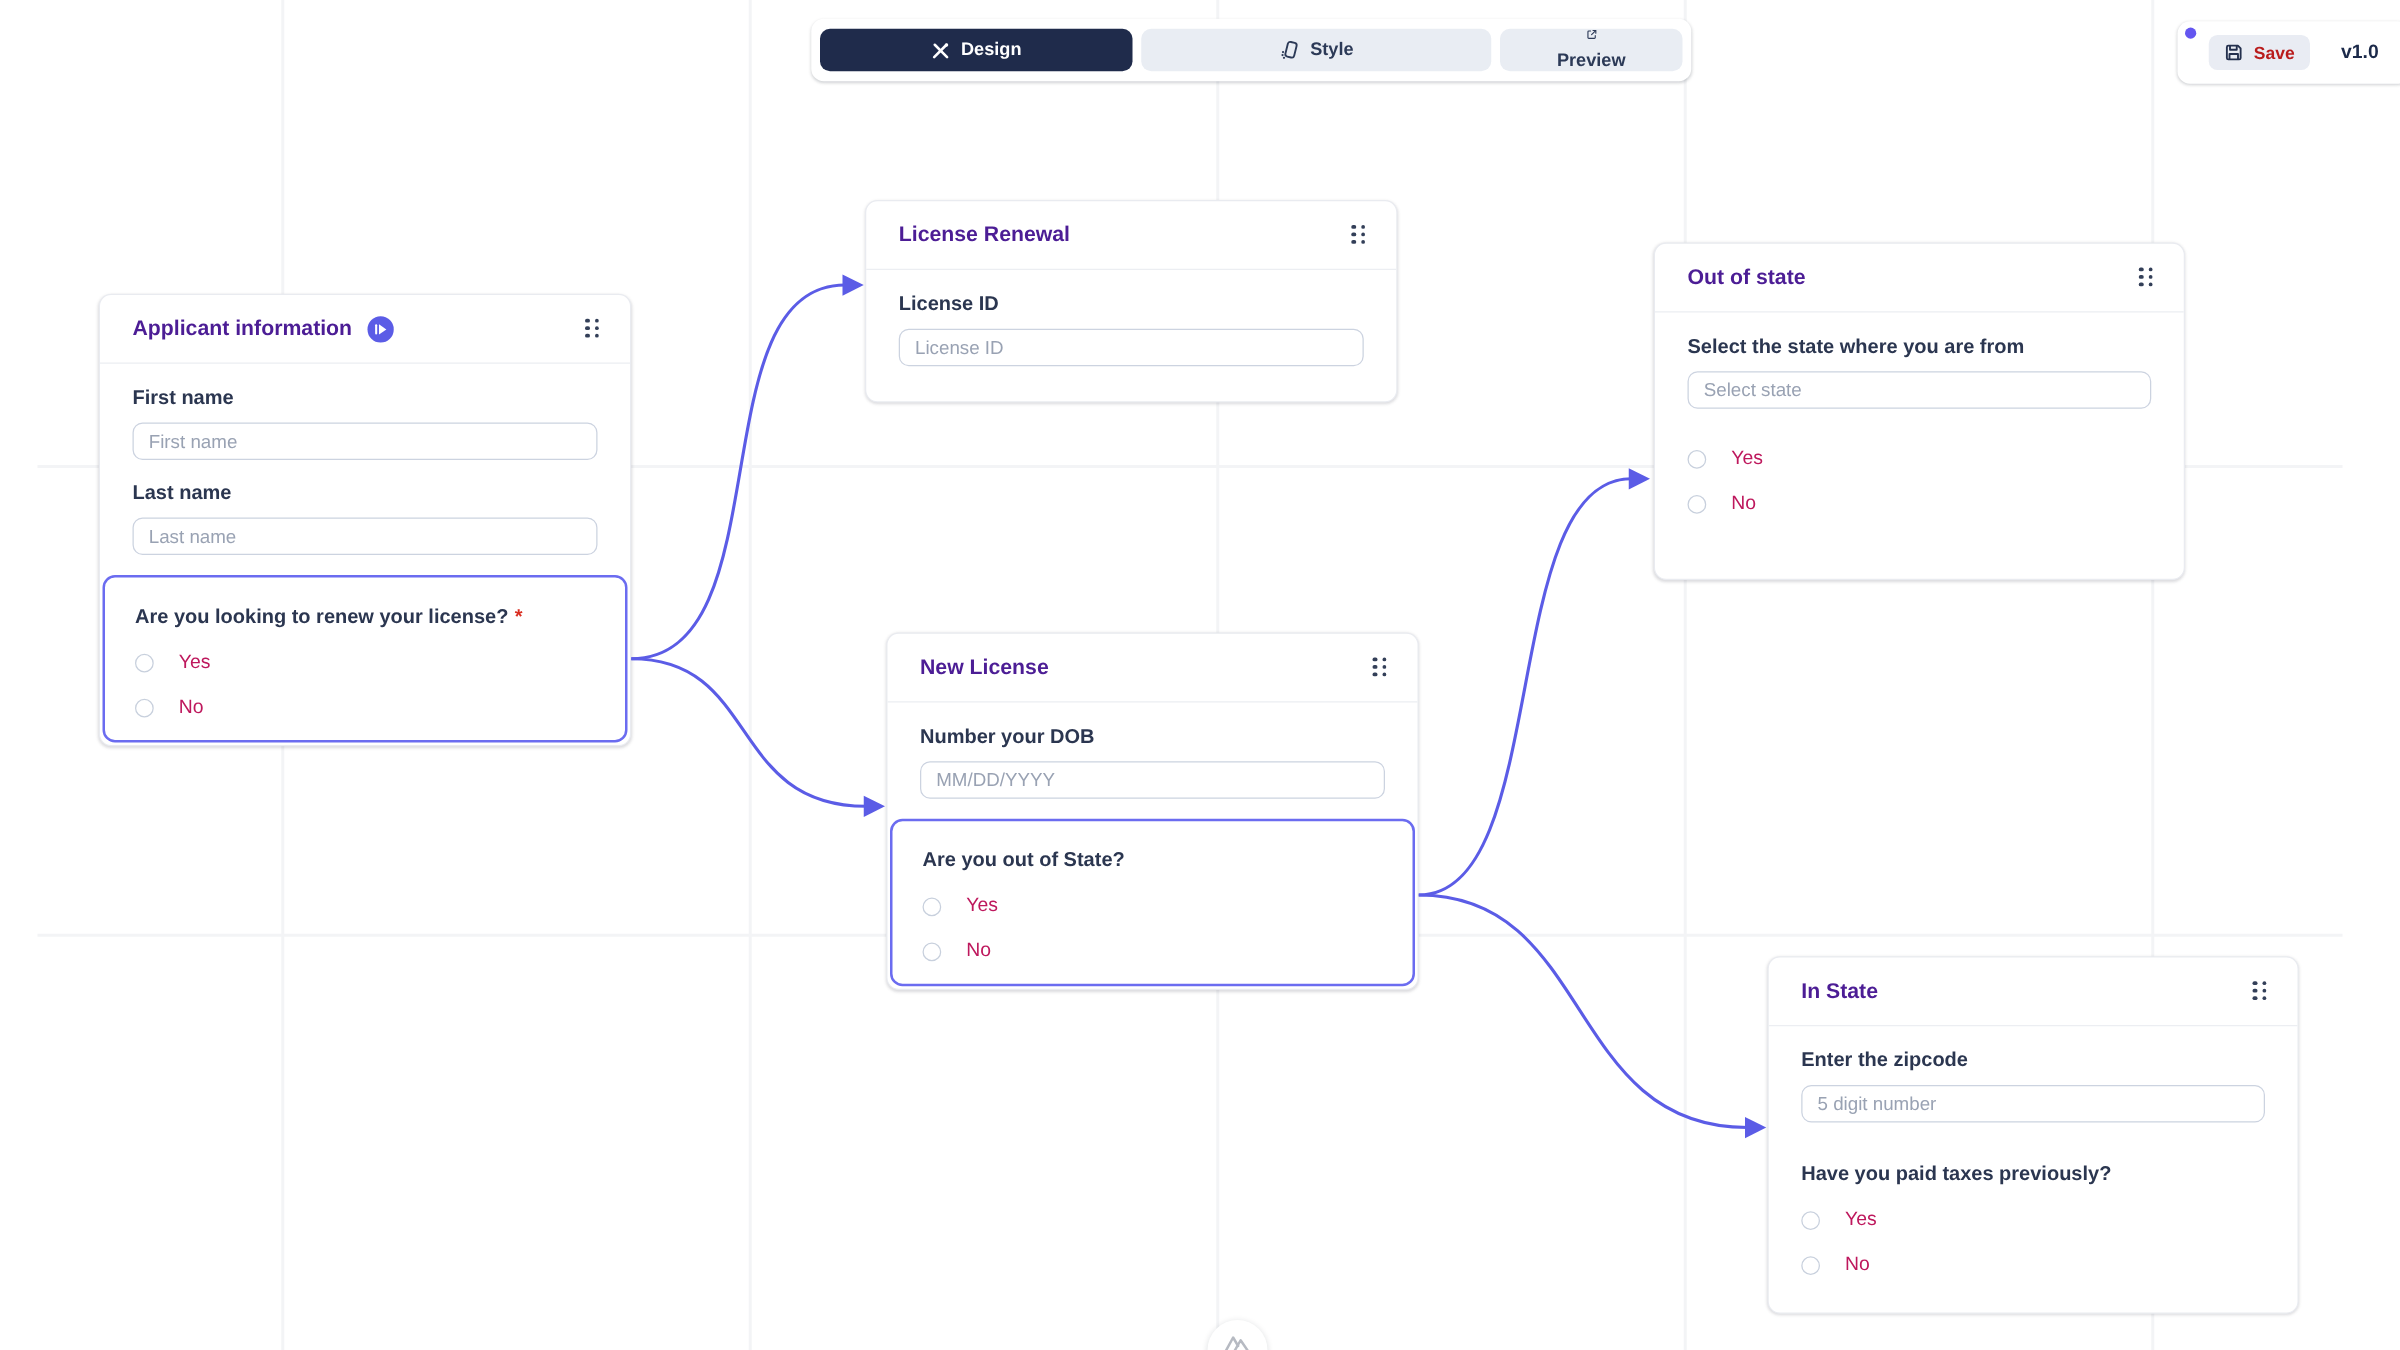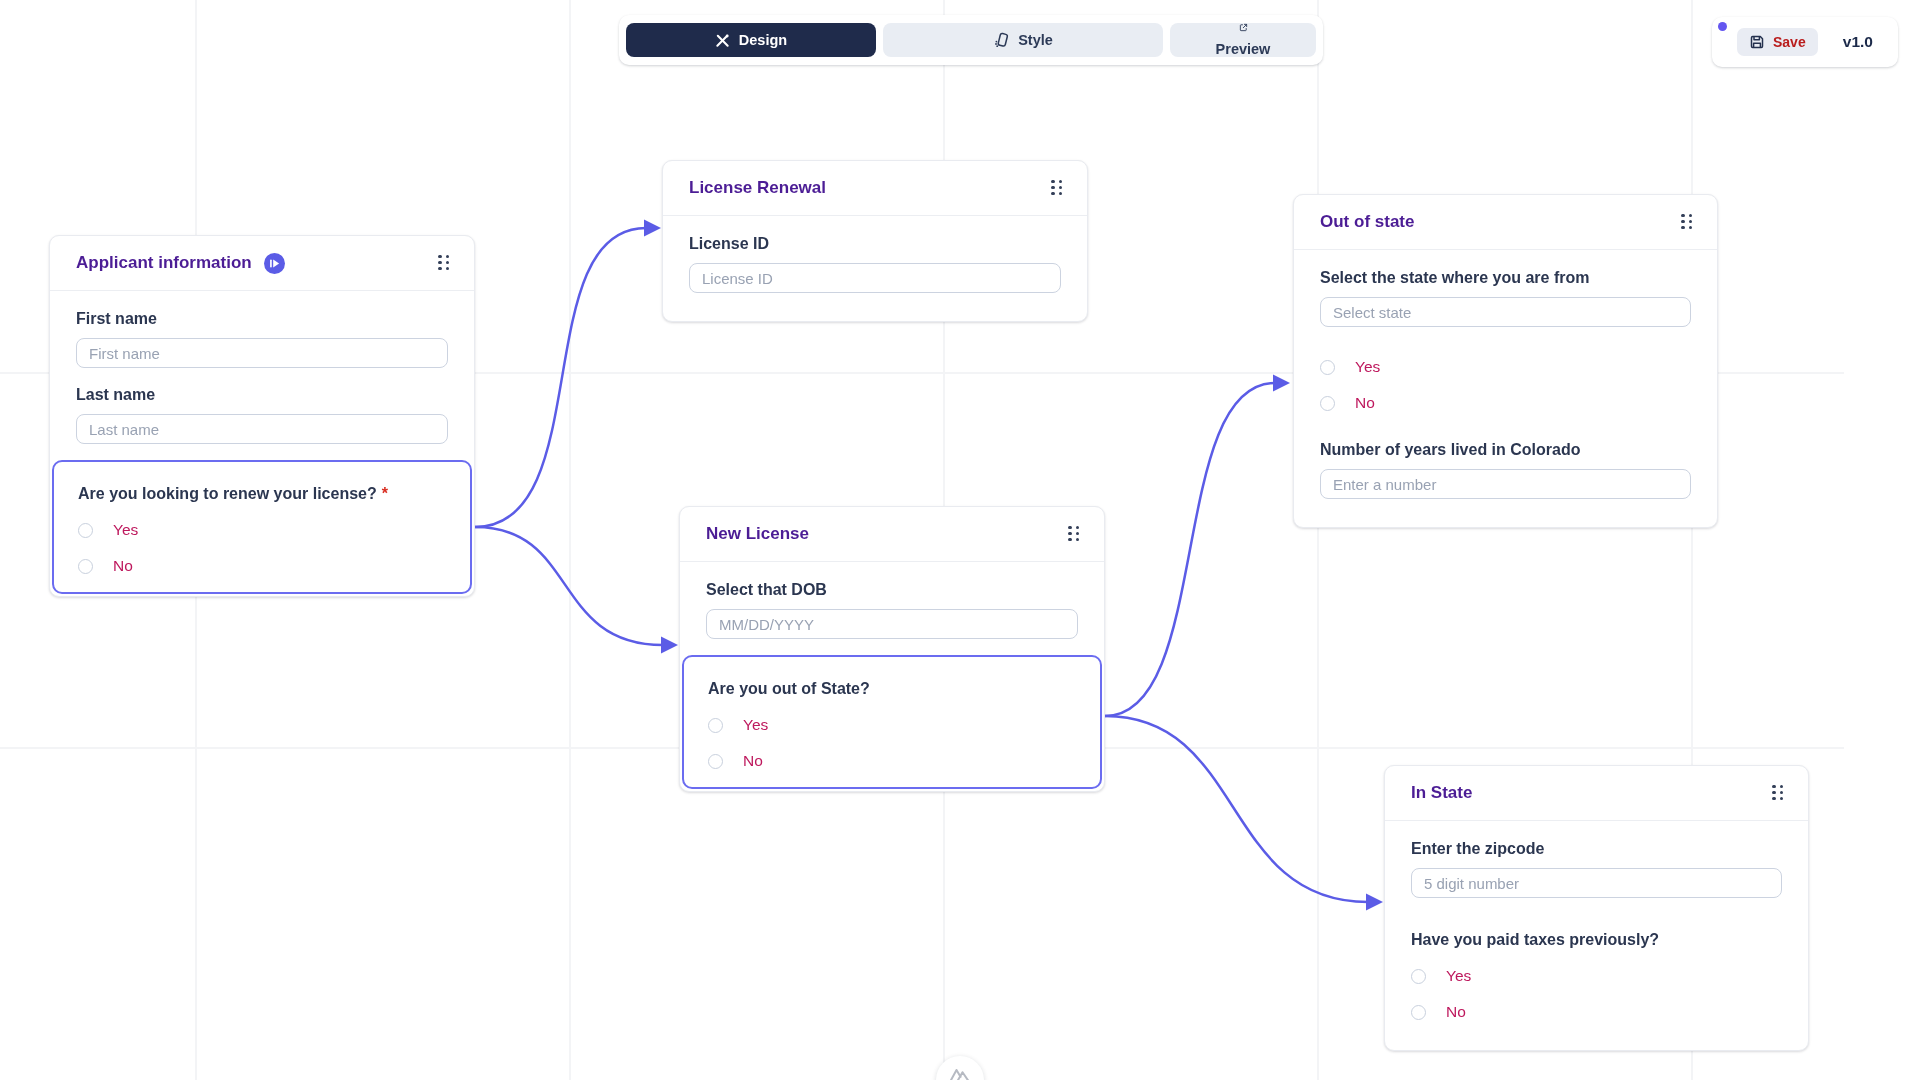--- a/index.html
+++ b/index.html
@@ -5,20 +5,21 @@
   * { margin:0; padding:0; box-sizing:border-box; }
   html,body { width:1920px; height:1080px; overflow:hidden; background:#fff;
               font-family:"Liberation Sans", sans-serif; }
   .canvas {
     position:relative; width:1844px; height:1080px; background:#ffffff;
     background-image:
       linear-gradient(to bottom, #f3f4f6 2px, transparent 2px),
       linear-gradient(to right,  #f3f4f6 2px, transparent 2px);
     background-size: 374px 375px, 374px 375px;
     background-position: 0px 372px, 195px 0px;
+    margin-left: 30px;
   }
   svg.edges { position:absolute; left:0; top:0; width:1920px; height:1080px;
               pointer-events:none; z-index:4; }
 
   
   .toolbar {
     position:absolute; left:619px; top:15px; width:704px; height:50px;
     background:#fff; border-radius:10px; z-index:10;
     box-shadow:0 1px 3px rgba(16,24,40,.12), 0 1px 2px rgba(16,24,40,.08);
     display:flex; align-items:center; gap:7px; padding:0 7px;
@@ -241,21 +242,21 @@
           <i></i>
           <i></i>
           <i></i>
           <i></i>
           <i></i>
           <i></i>
         </span>
     </div>
     <div class="card-body">
       <div class="field">
-        <label class="field-label">Select that DOB</label>
+        <label class="field-label">Number your DOB</label>
         <input class="text-input" type="text" placeholder="MM/DD/YYYY" style="">
       </div>
       <div class="branch">
         <div class="q-label">Are you out of State?</div>
         <div class="radio-row">
           <span class="radio"></span>
           <span class="radio-label">Yes</span>
         </div>
         <div class="radio-row">
           <span class="radio"></span>
@@ -286,24 +287,20 @@
       </div>
       <div class="radio-group">
         <div class="radio-row">
           <span class="radio"></span>
           <span class="radio-label">Yes</span>
         </div>
         <div class="radio-row">
           <span class="radio"></span>
           <span class="radio-label">No</span>
         </div>
-      </div>
-      <div class="field">
-        <label class="field-label">Number of years lived in Colorado</label>
-        <input class="text-input" type="text" placeholder="Enter a number" style="">
       </div>
     </div>
   </section>
 
   <section class="card" style="left:1384px; top:765px; width:425px;">
     <div class="card-header">
       <div class="title-wrap">
         <span class="card-title">In State</span>
       </div>
       <span class="drag">

